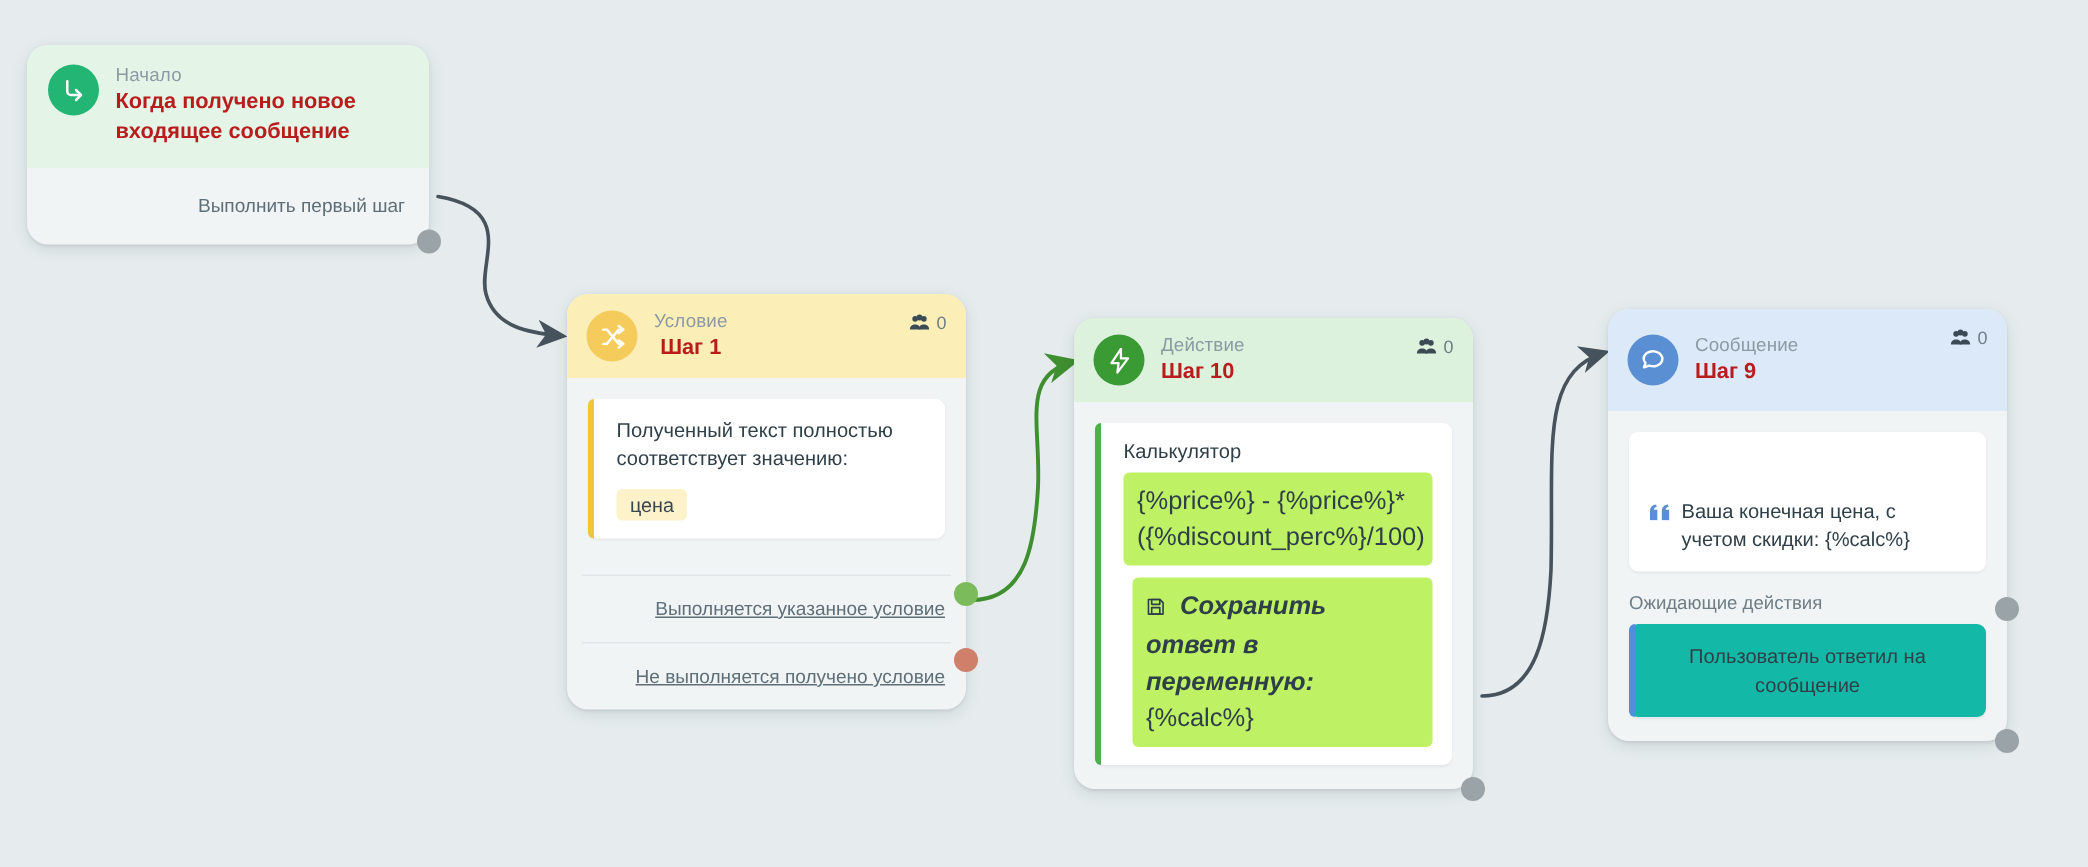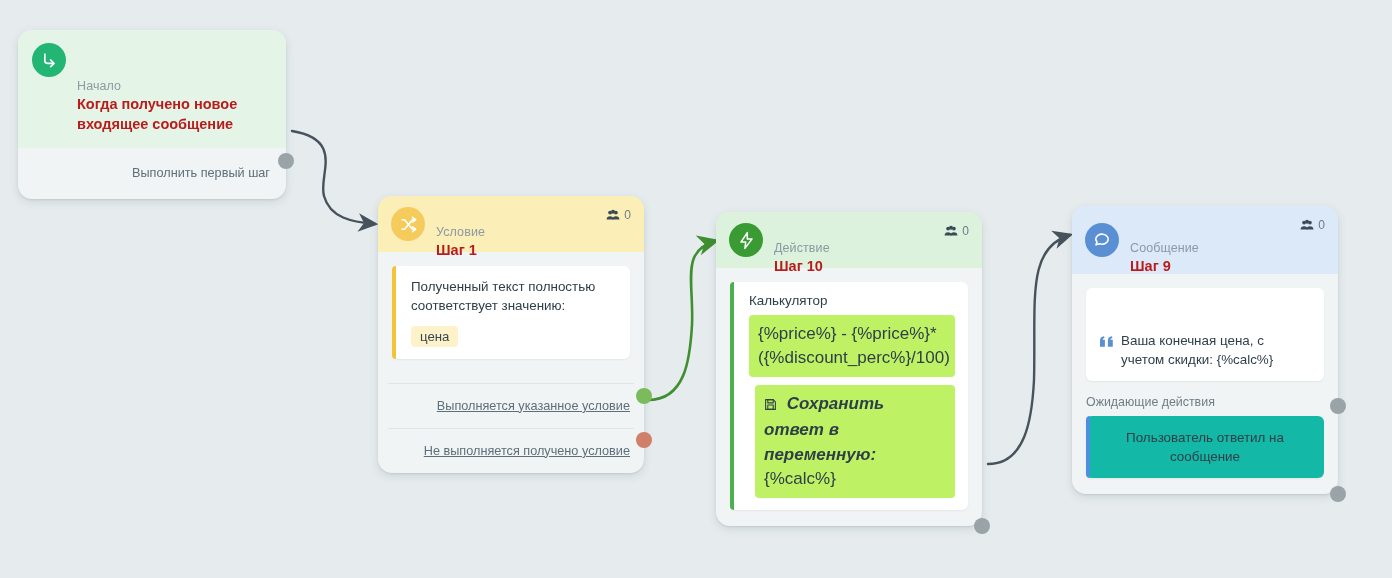--- a/index.html
+++ b/index.html
@@ -52,21 +52,20 @@
     flex: 0 0 34px;
     display: flex;
     align-items: center;
     justify-content: center;
   }
   .node-icon svg { display: block; }
   .head-text {
     margin-left: 11px;
     line-height: 1.15;
     min-width: 0;
-    margin-top: 36px;
   }
   .head-kind {
     font-size: 12.5px;
     color: #8b9aa3;
     letter-spacing: .1px;
     white-space: nowrap;
   }
   .head-title {
     font-size: 14.5px;
     font-weight: bold;
@@ -111,21 +110,21 @@
     display: flex;
     align-items: center;
     justify-content: flex-end;
     padding-right: 16px;
     font-size: 12.7px;
     color: #5e6f79;
   }
 
   
   #node-cond { left: 378px; top: 196px; width: 266px; }
-  #node-cond .node-header { background: #fbeeb7; height: 56px; }
+  #node-cond .node-header { background: #fbeeb7; height: 56px; text-align: center; }
   .card {
     background: #ffffff;
     border-radius: 6px;
     padding: 11px 13px 12px 13px;
     position: relative;
     box-shadow: 0 1px 2px rgba(40,60,70,.07);
   }
   .card-accent {
     position: absolute;
     left: 0; top: 0; bottom: 0;

